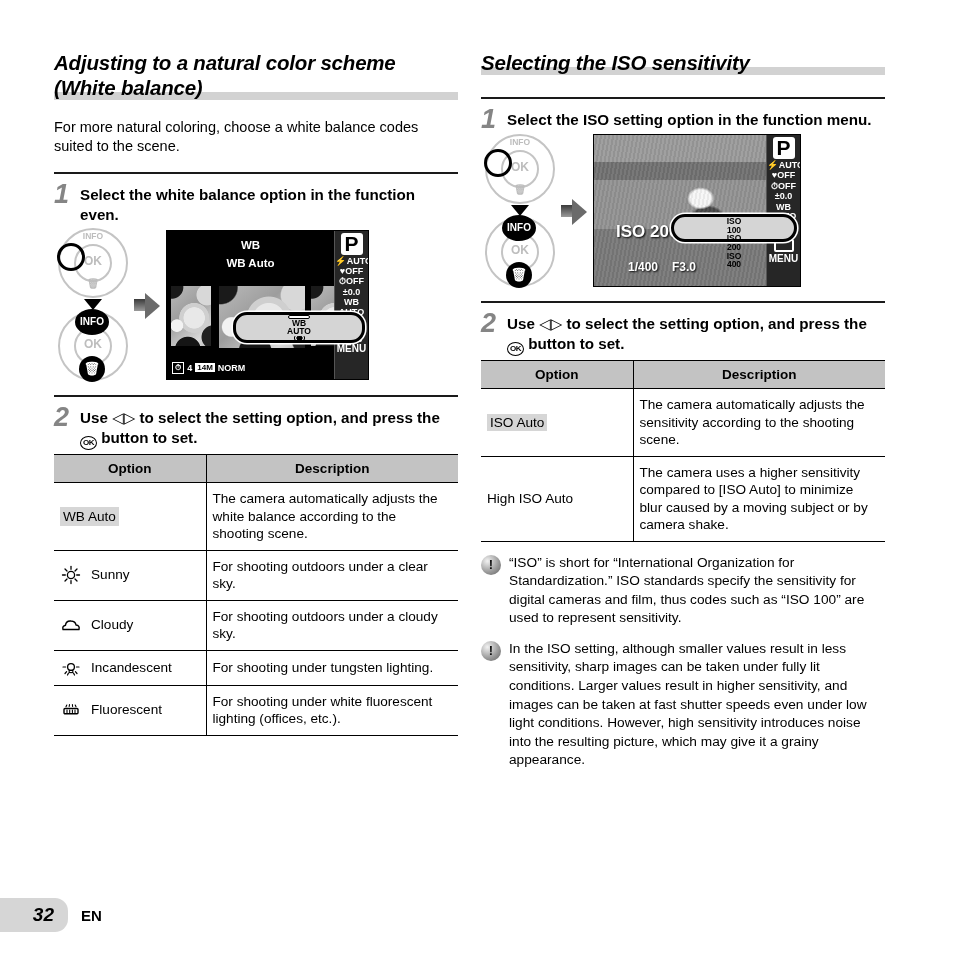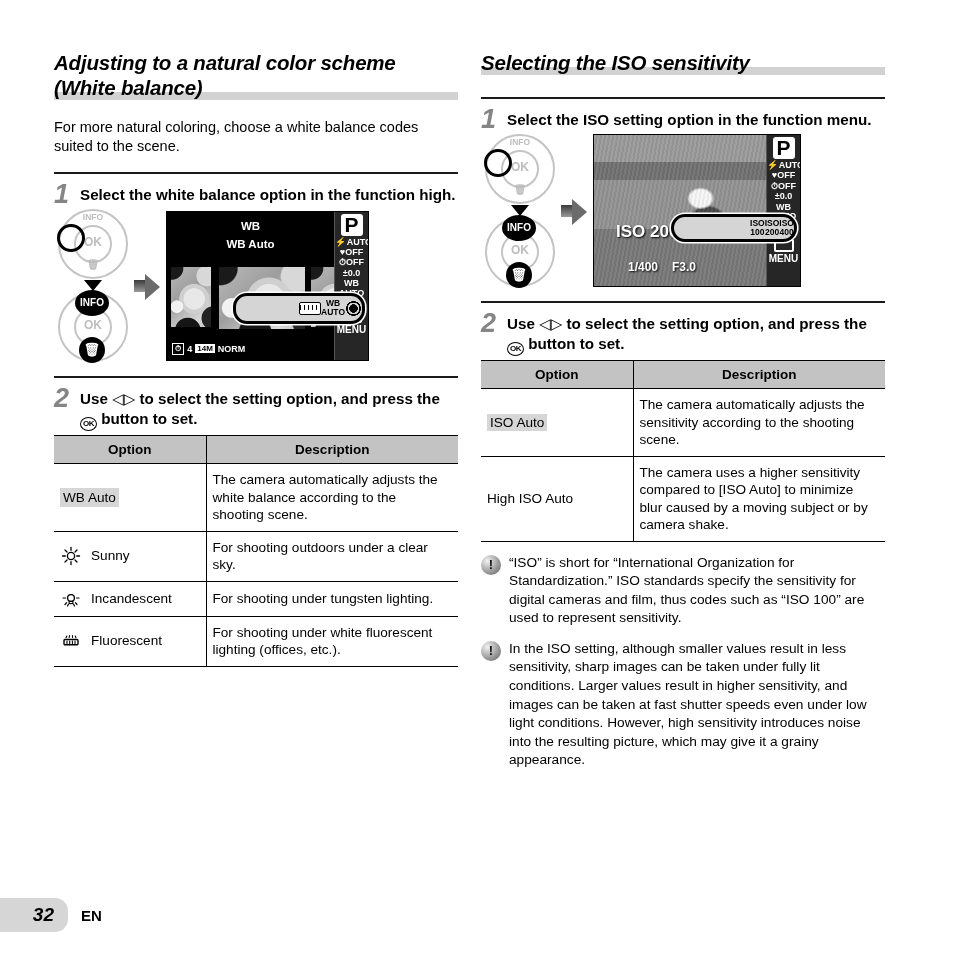--- a/index.html
+++ b/index.html
@@ -218,22 +218,22 @@
   .menu-strip .m.pmode { font-size: 21px; line-height: 22px; background:#fff; color:#000; width:22px; border-radius:3px; margin-bottom:1px; }
   .menu-strip .m.boxicon { border: 2px solid #fff; width: 20px; height: 13px; border-radius: 2px; }
   .menu-strip .m.menu { font-size: 10px; margin-top: 1px; }
 
   .selbar {
     position: absolute;
     border: 3px solid #000;
     background: #d5d5d5;
     border-radius: 14px;
     box-shadow: 0 0 0 1.6px #fff;
-    display: flex; align-items: center; justify-content: flex-end;
-    color: #000; font-weight: bold;
+    display: flex; align-items: center; justify-content: space-between;
+    color: #000; font-weight: bold; flex-direction: column;
   }
   .selbar-wb { right: 3px; bottom: 36px; width: 132px; height: 31px; }
   .selbar-iso { right: 3px; bottom: 44px; width: 126px; height: 28px; }
   .sb-item { font-size: 8.5px; text-align: center; line-height: 1.02; }
   .wbicon {
     width: 22px; height: 13px; background: #fff; border: 1.5px solid #000;
     border-radius: 2px;
     background-image: repeating-linear-gradient(90deg,#000 0 1.5px,transparent 1.5px 4px);
     background-size: 100% 5px; background-repeat: no-repeat; background-position: center 2px;
   }
@@ -349,21 +349,21 @@
     <div class="section-head">
       <div class="head-band"></div>
       <h2>Adjusting to a natural color scheme (White balance)</h2>
     </div>
 
     <p class="intro">For more natural coloring, choose a white balance codes suited to the scene.</p>
 
     <div class="step-rule"></div>
     <div class="step">
       <div class="step-num">1</div>
-      <div class="step-text">Select the white balance option in the function high.</div>
+      <div class="step-text">Select the white balance option in the function even.</div>
     </div>
 
     <div class="illus">
       <div class="dials">
         <div class="dial">
           <div class="ring-outer"></div>
           <div class="ring-inner"></div>
           <div class="dlabel info">INFO</div>
           <div class="dlabel ok">OK</div>
           <div class="dlabel trash">🗑</div>
@@ -477,20 +477,33 @@
               <span>Sunny</span>
             </div>
           </td>
           <td>For shooting outdoors under a clear sky.</td>
         </tr>
         <tr>
           <td class="c1">
             <div class="opt-cell">
               <span class="wb-ico">
                 <svg class="icosvg" width="22" height="20" viewBox="0 0 22 20">
+                  <path d="M3 14.5 Q2 11 5.5 10.2 Q6 5.5 11 6 Q15.5 6.3 16 10 Q20 10.5 19 14.5 Z" fill="none" stroke="#000" stroke-width="1.4" stroke-linejoin="round"></path>
+                </svg>
+              </span>
+              <span>Cloudy</span>
+            </div>
+          </td>
+          <td>For shooting outdoors under a cloudy sky.</td>
+        </tr>
+        <tr>
+          <td class="c1">
+            <div class="opt-cell">
+              <span class="wb-ico">
+                <svg class="icosvg" width="22" height="20" viewBox="0 0 22 20">
                   <circle cx="11" cy="9" r="3.4" fill="none" stroke="#000" stroke-width="1.3"></circle>
                   <rect x="9.2" y="12.4" width="3.6" height="2.2" fill="none" stroke="#000" stroke-width="1.1"></rect>
                   <g stroke="#000" stroke-width="1.2" stroke-linecap="round">
                     <line x1="3" y1="9" x2="5.6" y2="9"></line>
                         <line x1="16.4" y1="9" x2="19" y2="9"></line>
                     <line x1="5" y1="15.5" x2="6.6" y2="13.6"></line>
                         <line x1="17" y1="15.5" x2="15.4" y2="13.6"></line>
                     <line x1="7.5" y1="17" x2="8.4" y2="15.2"></line>
                         <line x1="14.5" y1="17" x2="13.6" y2="15.2"></line>
                   </g>

